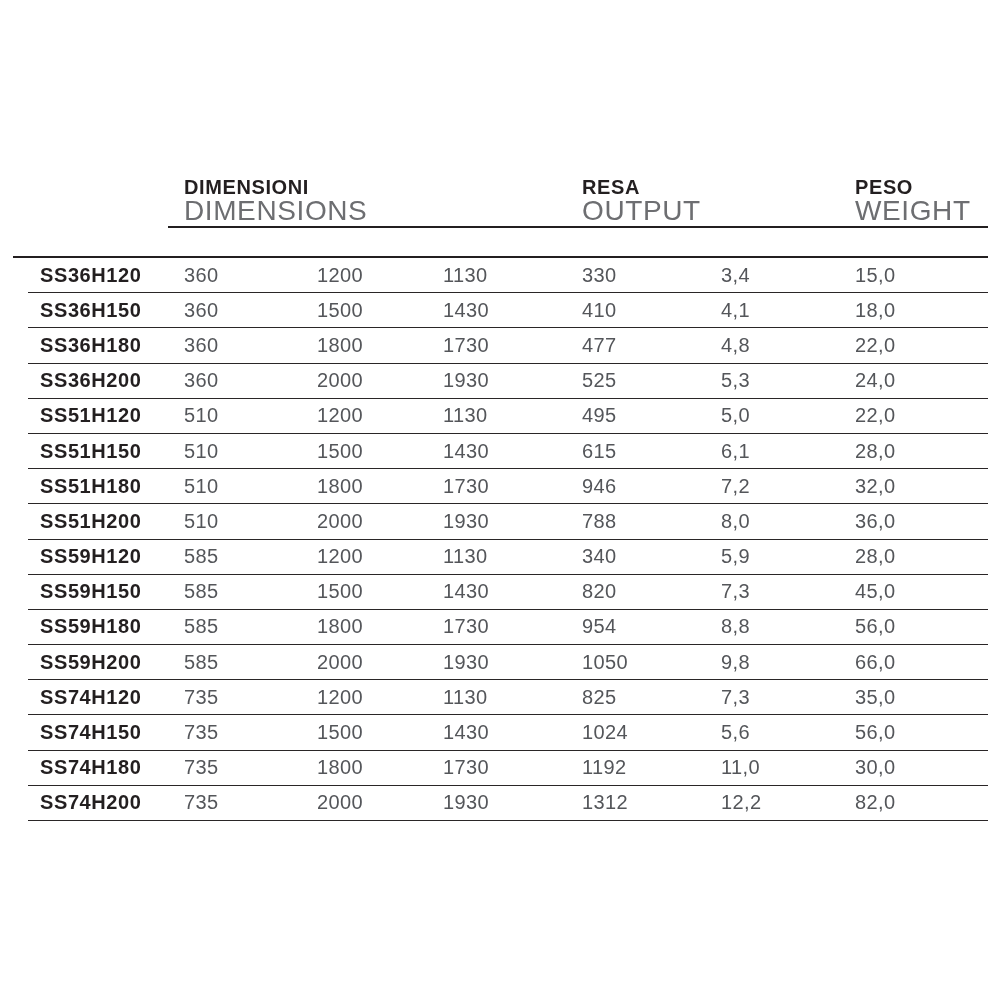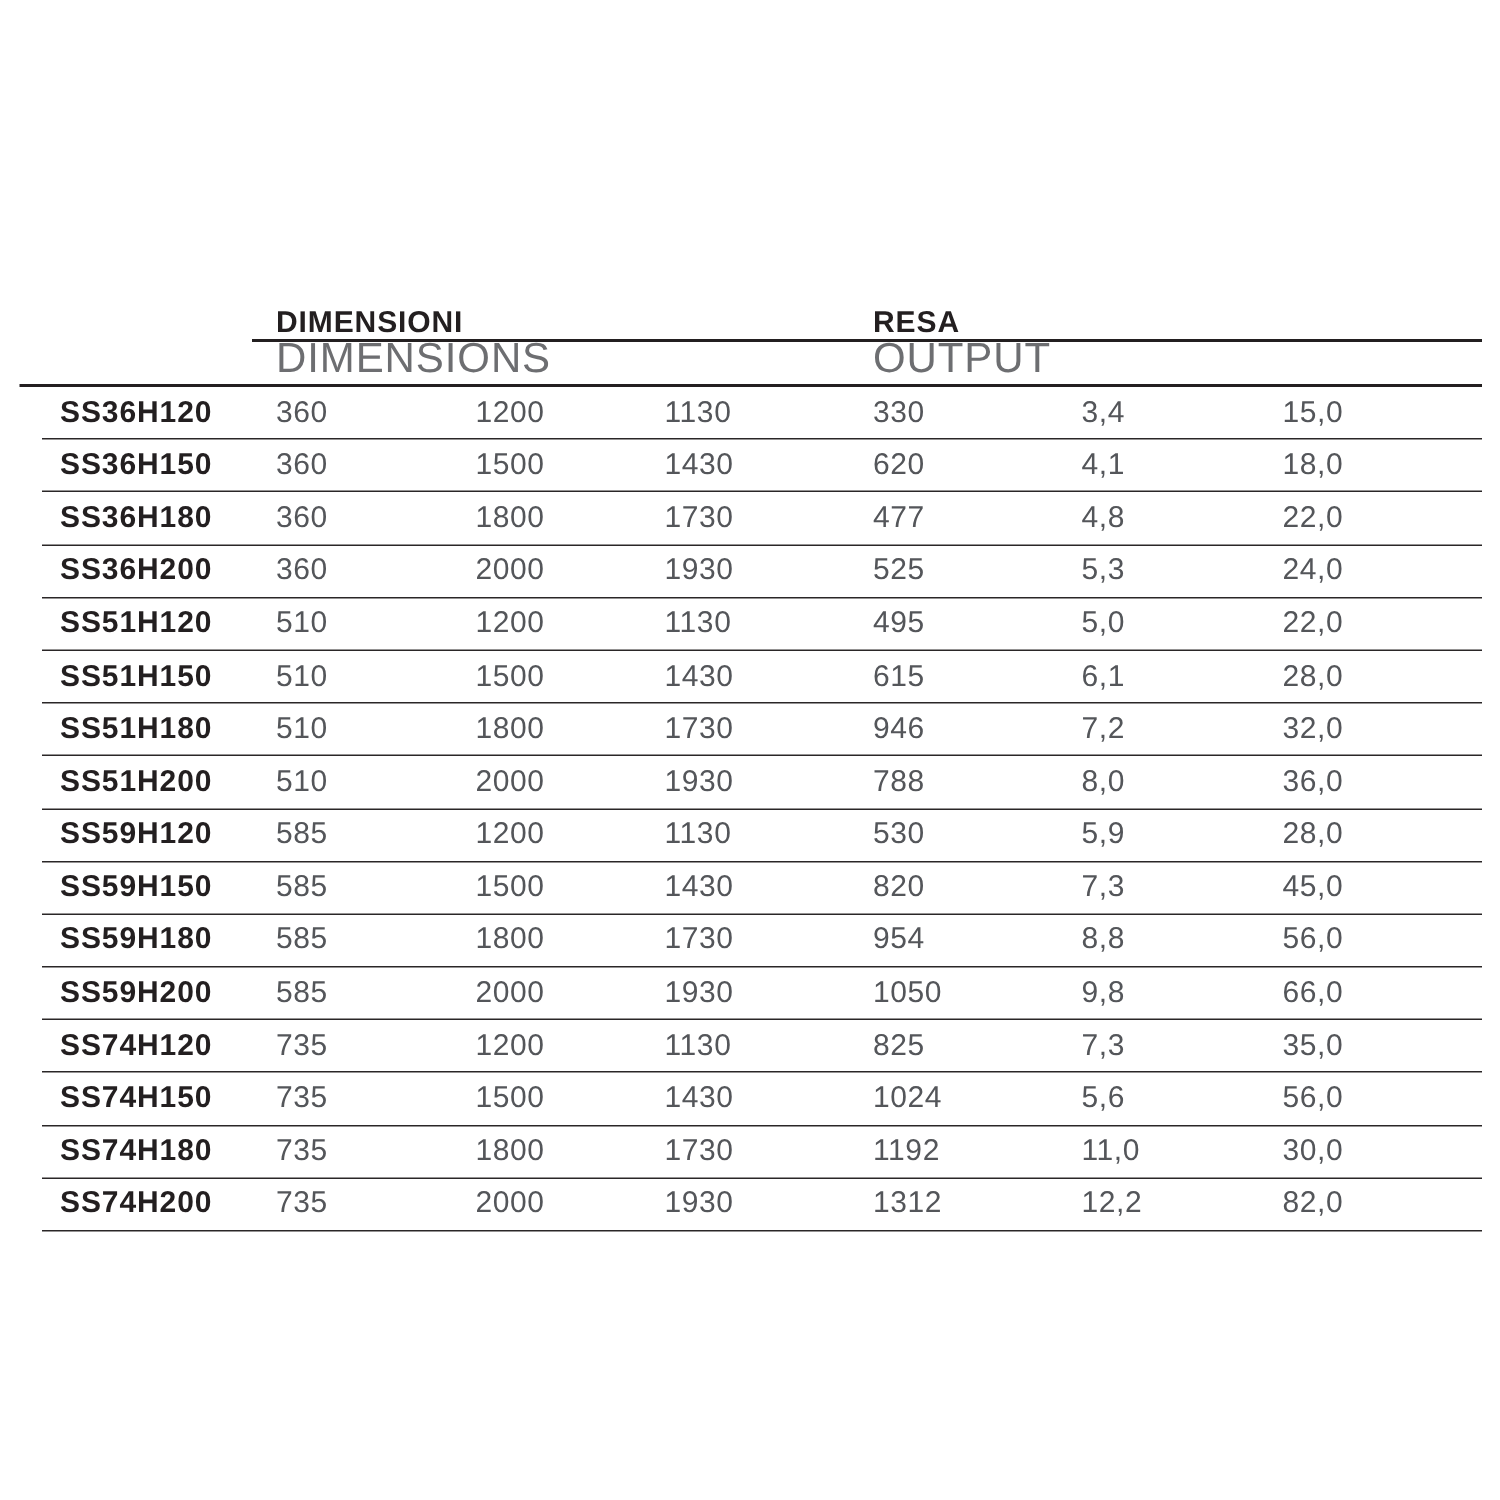--- a/index.html
+++ b/index.html
@@ -11,21 +11,20 @@
     background: #ffffff;
     font-family: "Liberation Sans", sans-serif;
     overflow: hidden;
   }
   .grid-row {
     position: absolute;
     left: 28px;
     width: 960px;
     display: grid;
     grid-template-columns: 156px 133px 126px 139px 139px 134px auto;
-    margin-top: 28px;
   }
   
   .group-head { top: 176px; }
   .group { display: flex; flex-direction: column; }
   .g-dim { grid-column: 2 / span 3; }
   .g-resa { grid-column: 5; justify-content: flex-end; }
   .g-cap { grid-column: 6; }
   .g-peso { grid-column: 7; }
   .g-line1 {
     font-size: 20px; font-weight: bold; color: #231f20;
@@ -68,20 +67,24 @@
 
   <div class="grid-row group-head">
     <div class="group g-dim">
       <span class="g-line1">DIMENSIONI</span>
       <span class="g-line2">DIMENSIONS</span>
     </div>
     <div class="group g-resa">
       <span class="g-line1">RESA</span>
       <span class="g-line2">OUTPUT</span>
     </div>
+    <div class="group g-peso">
+      <span class="g-line1">PESO</span>
+      <span class="g-line2">WEIGHT</span>
+    </div>
   </div>
 
   <div class="group-underline"></div>
 
 
   <div class="head-underline"></div>
 
   <div class="rows">
     <div class="t-row">
       <span class="cell strong first">SS36H120</span>
@@ -91,21 +94,21 @@
       <span class="cell">330</span>
       <span class="cell">3,4</span>
       <span class="cell">15,0</span>
     </div>
 
     <div class="t-row">
       <span class="cell strong first">SS36H150</span>
       <span class="cell">360</span>
       <span class="cell">1500</span>
       <span class="cell">1430</span>
-      <span class="cell">620</span>
+      <span class="cell">410</span>
       <span class="cell">4,1</span>
       <span class="cell">18,0</span>
     </div>
 
     <div class="t-row">
       <span class="cell strong first">SS36H180</span>
       <span class="cell">360</span>
       <span class="cell">1800</span>
       <span class="cell">1730</span>
       <span class="cell">477</span>
@@ -161,21 +164,21 @@
       <span class="cell">788</span>
       <span class="cell">8,0</span>
       <span class="cell">36,0</span>
     </div>
 
     <div class="t-row">
       <span class="cell strong first">SS59H120</span>
       <span class="cell">585</span>
       <span class="cell">1200</span>
       <span class="cell">1130</span>
-      <span class="cell">530</span>
+      <span class="cell">340</span>
       <span class="cell">5,9</span>
       <span class="cell">28,0</span>
     </div>
 
     <div class="t-row">
       <span class="cell strong first">SS59H150</span>
       <span class="cell">585</span>
       <span class="cell">1500</span>
       <span class="cell">1430</span>
       <span class="cell">820</span>

